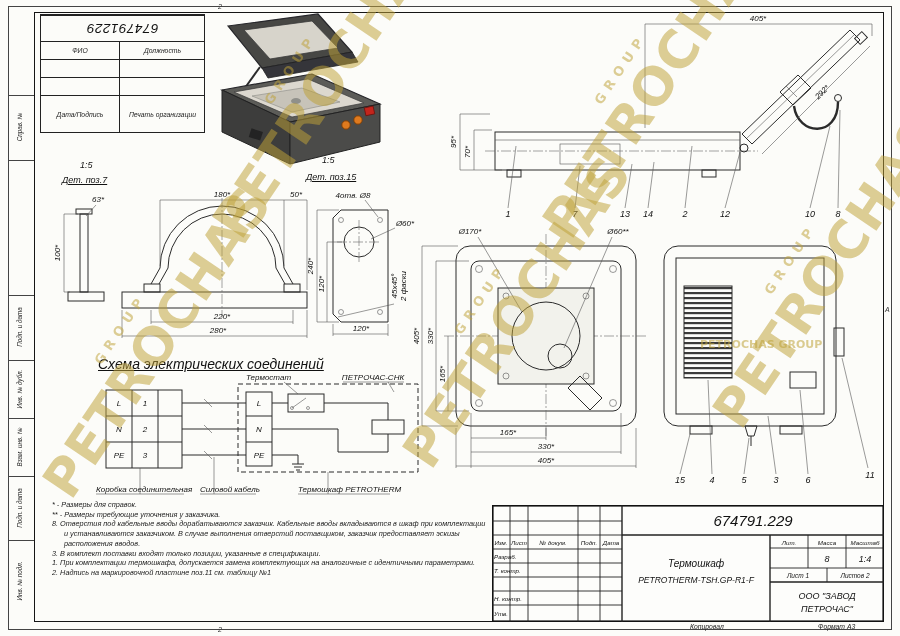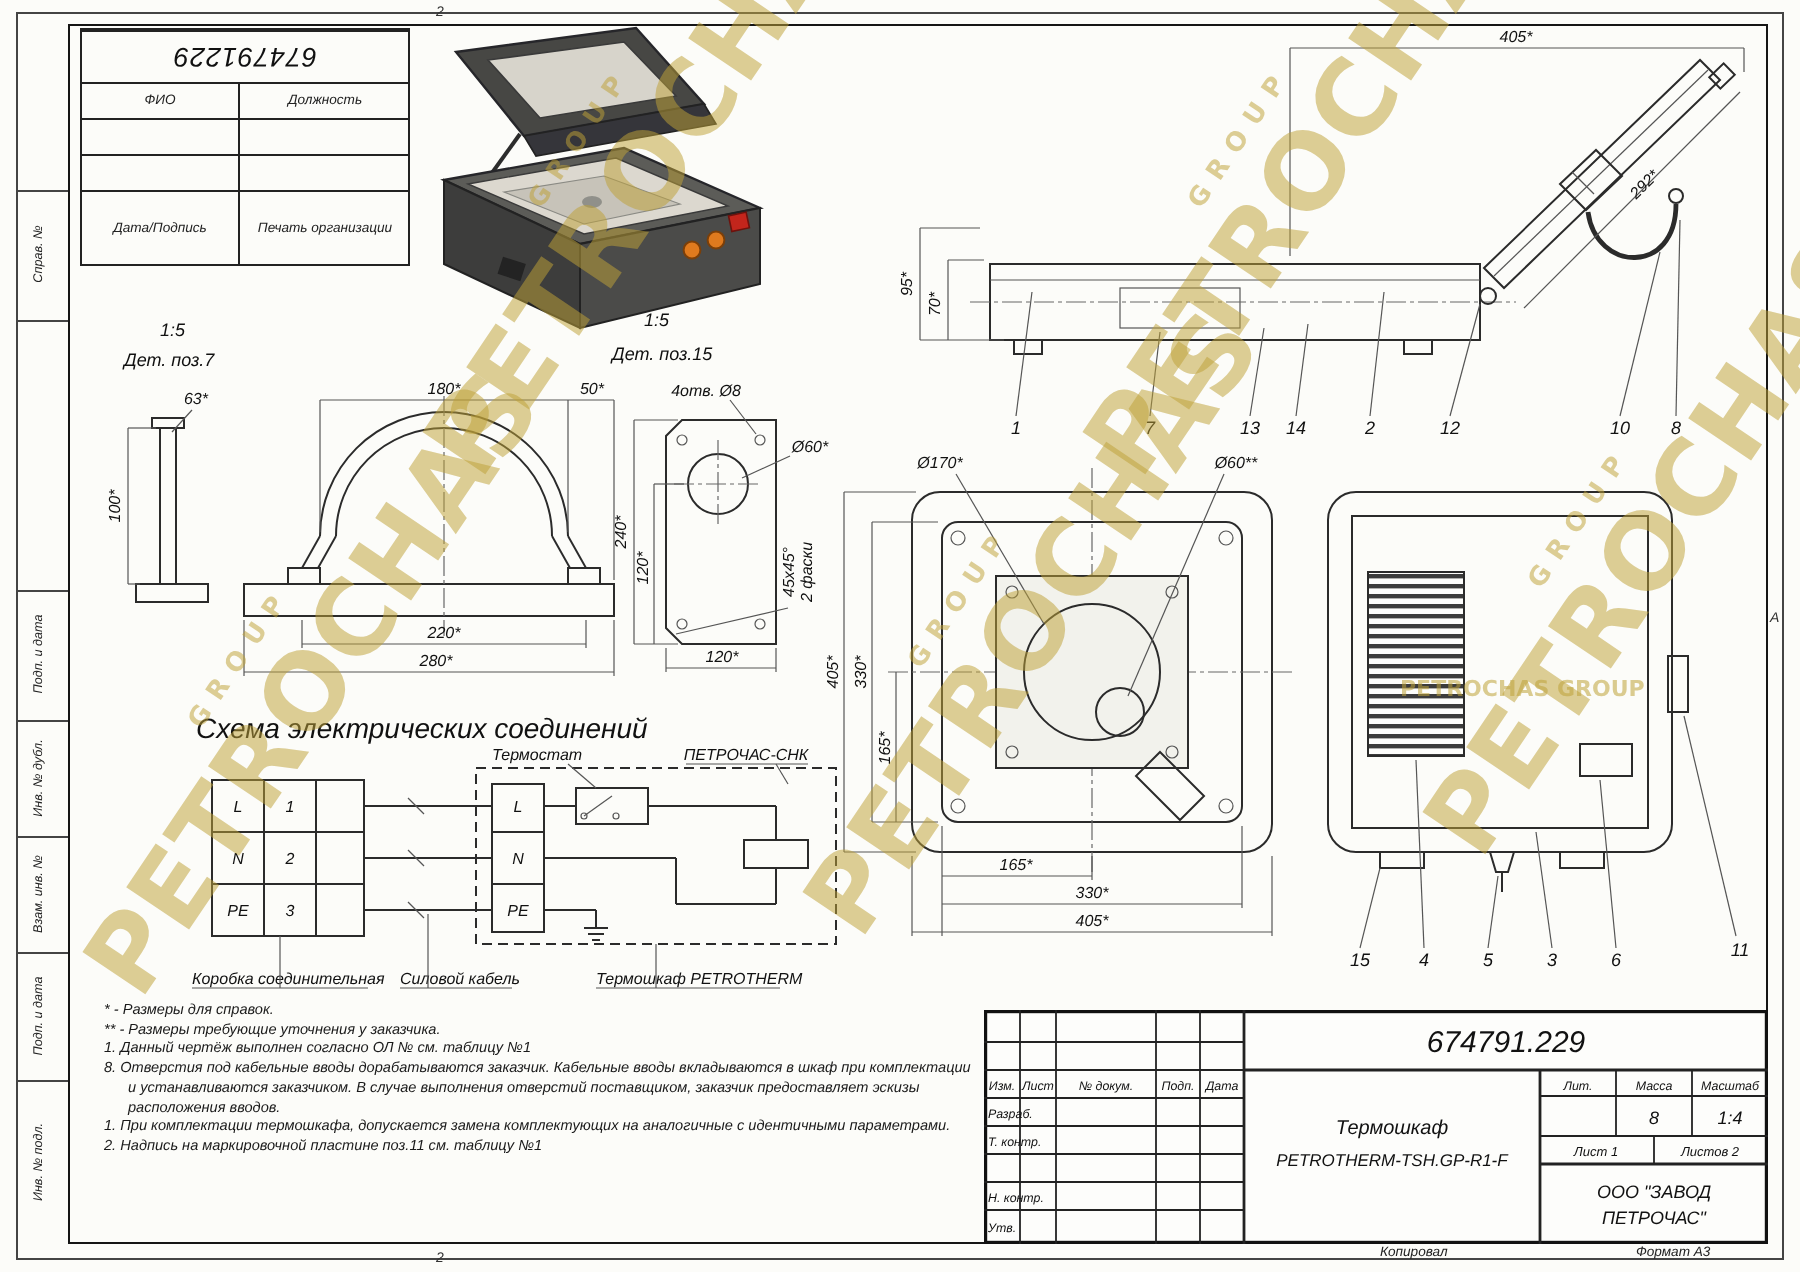--- a/index.html
+++ b/index.html
@@ -6,21 +6,21 @@
   html,body{width:900px;height:636px}
   body{position:relative;background:#e9e9e6;font-family:"Liberation Sans",sans-serif}
   .sheet{position:absolute;left:0;top:0;width:900px;height:636px;background:#fcfcf9;overflow:hidden}
   .outer-border{position:absolute;left:8px;top:6px;width:884px;height:624px;border:1px solid #444}
   .frame{position:absolute;left:34px;top:12px;width:850px;height:610px;border:1.6px solid #151515}
   .strip-line{position:absolute;left:8px;width:26px;height:1px;background:#444}
   .vlabel{position:absolute;width:60px;height:10px;line-height:10px;text-align:center;
           font:italic 6.3px "Liberation Sans",sans-serif;color:#222;transform:rotate(-90deg);white-space:nowrap}
   .zone{position:absolute;font:italic 7px "Liberation Sans",sans-serif;color:#333}
   .lbl{position:absolute;font:italic 9px "Liberation Sans",sans-serif;color:#111;white-space:nowrap}
-  .u{}
+  .u{text-decoration:underline}
   
   .stamp{position:absolute;left:40px;top:14px;width:165px;height:119px;border:1.2px solid #222;background:transparent}
   .stamp-num{position:absolute;left:0;top:0;width:100%;height:26px;border-bottom:1px solid #222;
              display:flex;align-items:center;justify-content:center;transform:rotate(180deg);
              font:italic 13.5px "Liberation Sans",sans-serif;letter-spacing:.5px;color:#111}
   .scell{position:absolute;border-left:1px solid #222;border-top:1px solid #222;
          font:italic 6.8px "Liberation Sans",sans-serif;color:#222;display:flex;align-items:center;
          justify-content:center;text-align:center;padding:1px}
   .scell.first{border-left:none}
   
@@ -386,22 +386,22 @@
       <line class="thin" x1="126" y1="122" x2="126" y2="85"></line>
       <text class="dt" x="210" y="120" text-anchor="start">Термошкаф PETROTHERM</text>
       <line class="thin" x1="210" y1="122" x2="302" y2="122"></line>
       <line class="thin" x1="240" y1="122" x2="240" y2="100"></line>
     </g>
   </svg>
 
   <div class="notes">
     <div class="ni">* - Размеры для справок.</div>
     <div class="ni">** - Размеры требующие уточнения у заказчика.</div>
-    <div class="ni">1.  Данный чертёж выполнен согласно ОЛ № см. таблицу №1</div>
     <div class="ni">8.  Отверстия под кабельные вводы дорабатываются заказчик. Кабельные вводы вкладываются в шкаф при комплектации и устанавливаются заказчиком. В случае выполнения отверстий поставщиком, заказчик предоставляет эскизы расположения вводов.</div>
+    <div class="ni">3.  В комплект поставки входят только позиции, указанные в спецификации.</div>
     <div class="ni">1.  При комплектации термошкафа, допускается замена комплектующих на аналогичные с идентичными параметрами.</div>
     <div class="ni">2.  Надпись на маркировочной пластине поз.11 см. таблицу №1</div>
   </div>
 
   <svg style="left:492px;top:505px" width="392" height="117" viewBox="0 0 392 117">
     <rect x="0.8" y="0.8" width="390.4" height="115.4" fill="#fdfdfb" stroke="#111" stroke-width="1.6"></rect>
     <g stroke="#222" stroke-width=".9">
       <line x1="18" y1="0" x2="18" y2="117"></line>
       <line x1="36" y1="0" x2="36" y2="117"></line>
       <line x1="86" y1="0" x2="86" y2="117"></line>

